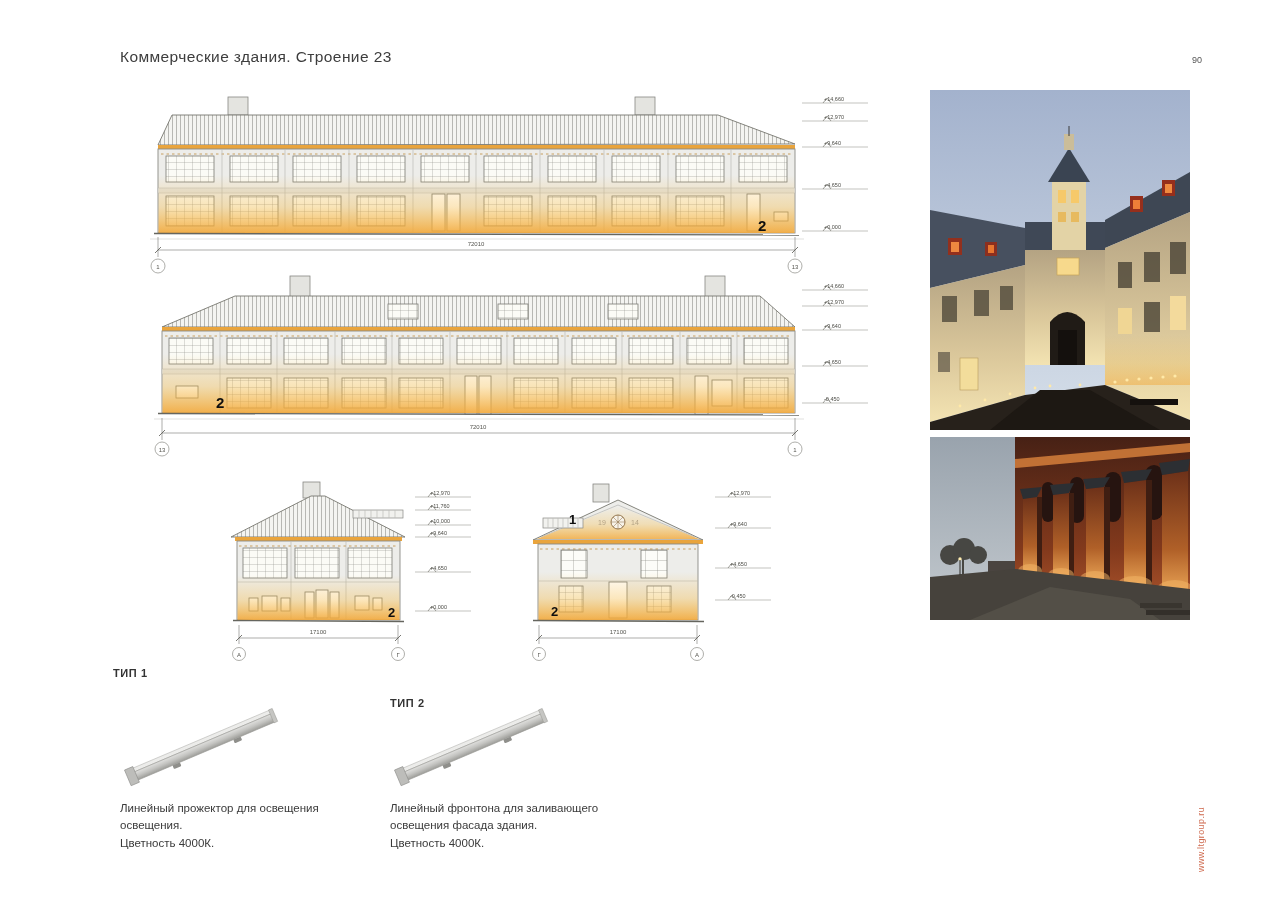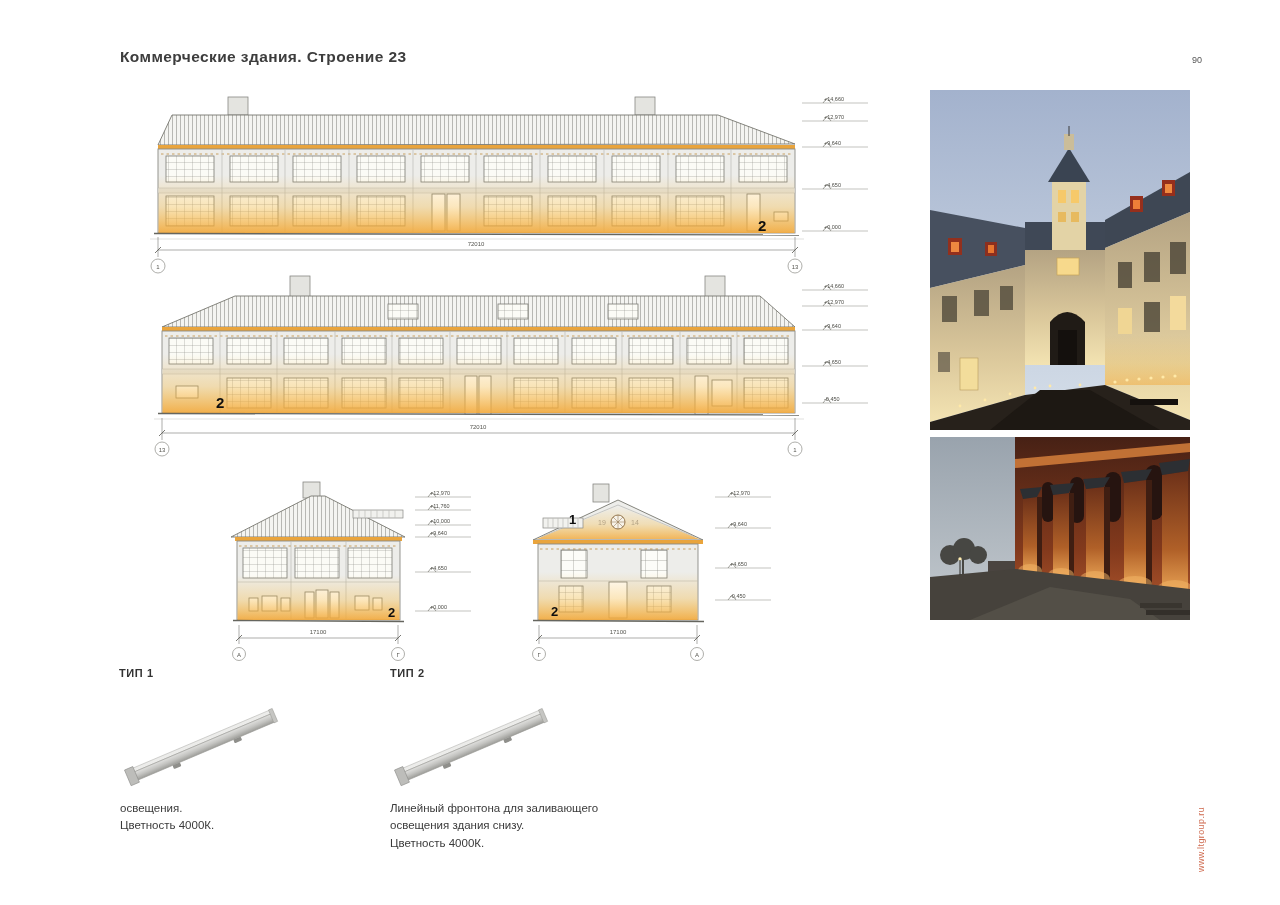--- a/index.html
+++ b/index.html
@@ -1,19 +1,19 @@
 <!DOCTYPE html>
 <html><head>
 <meta charset="utf-8">
 <style>
   html,body{margin:0;padding:0;background:#e9e9e9;}
   body, svg text{font-family:"Liberation Sans", sans-serif;}
   .page{position:relative;width:1280px;height:905px;background:#ffffff;margin:0 auto;overflow:hidden;}
   .abs{position:absolute;}
-  .title{left:120px;top:48px;font-size:15.5px;font-weight:700;color:#3d3d3d;letter-spacing:.4px;}
+  .title{left:120px;top:48px;font-size:15.5px;font-weight:400;color:#3d3d3d;letter-spacing:.4px;}
   .pagenum{left:1192px;top:55px;font-size:9px;color:#555;}
   .type-label{font-size:11px;font-weight:bold;color:#333;letter-spacing:.6px;}
   .desc{font-size:11.5px;color:#3a3a3a;line-height:1.5;}
   .site-url{left:1196px;top:786px;height:86px;writing-mode:vertical-rl;transform:rotate(180deg);
             font-size:9px;letter-spacing:.4px;color:#cf6b50;}
   svg.drw,svg.photo,svg.prod{position:absolute;display:block;}
   
   .chimney{fill:#e4e4e0;stroke:#878783;stroke-width:.8;}
   .roof{fill:url(#hatchV);stroke:#77776f;stroke-width:.9;}
   .facade{fill:#ededea;stroke:#8a8a85;stroke-width:.9;}
@@ -524,34 +524,35 @@
       <ellipse cx="245" cy="152" rx="18" ry="9"></ellipse>
     </g>
     <polygon points="0,140 85,132 260,152 260,183 0,183" fill="#46423c"></polygon>
     <polygon points="40,183 120,150 200,162 230,183" fill="#56524a" opacity="0.8"></polygon>
     <rect x="210" y="166" width="42" height="5" fill="#39352f"></rect>
       <rect x="216" y="173" width="44" height="5" fill="#332f2a"></rect>
     <circle cx="30" cy="122" r="1.7" fill="#ffedb0"></circle>
       <line x1="30" y1="123" x2="30" y2="138" stroke="#2e2d29" stroke-width="1"></line>
   </svg>
 
-  <div class="abs type-label" style="left:119px;top:667px">ТИП 1</div>
-  <div class="abs type-label" style="left:390px;top:667px">ТИП 2</div>
+  <div class="abs type-label" style="left:113px;top:667px">ТИП 1</div>
+  <div class="abs type-label" style="left:390px;top:697px">ТИП 2</div>
 
   <svg class="prod" style="left:118px;top:690px" width="190" height="100" viewBox="0 0 190 100">
     <use href="#floodlight"></use>
   </svg>
   <svg class="prod" style="left:388px;top:690px" width="190" height="100" viewBox="0 0 190 100">
     <use href="#floodlight"></use>
   </svg>
 
   <div class="abs desc" style="left:120px;top:800px;width:270px">
+    <div>Линейный прожектор для освещения</div>
     <div>освещения.</div>
     <div>Цветность 4000К.</div>
   </div>
   <div class="abs desc" style="left:390px;top:800px;width:280px">
     <div>Линейный фронтона для заливающего</div>
-    <div>освещения здания снизу.</div>
+    <div>освещения фасада здания.</div>
     <div>Цветность 4000К.</div>
   </div>
 
   <div class="abs site-url">www.ltgroup.ru</div>
 </div>
 
 </body></html>

